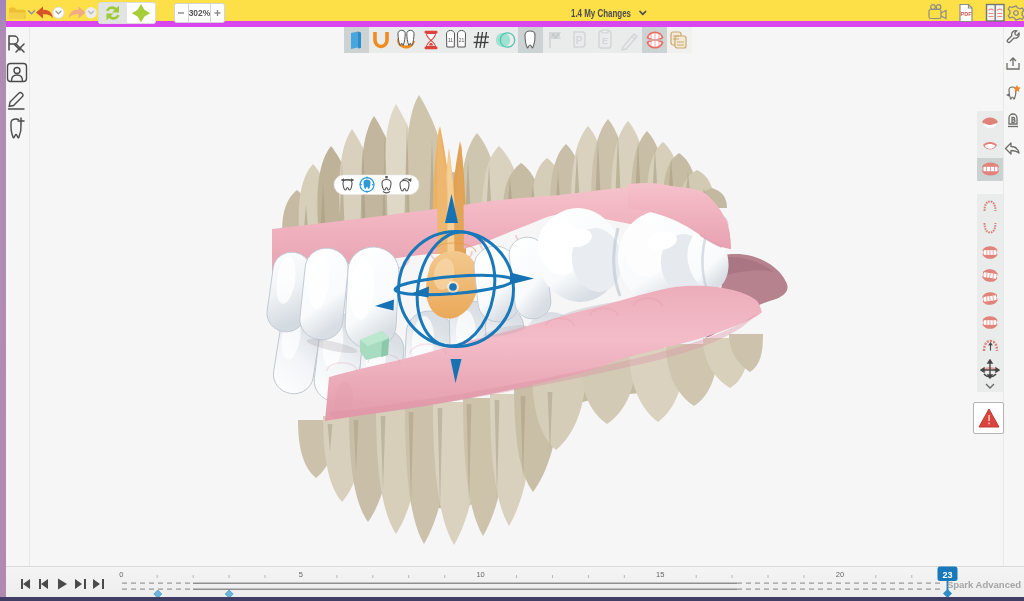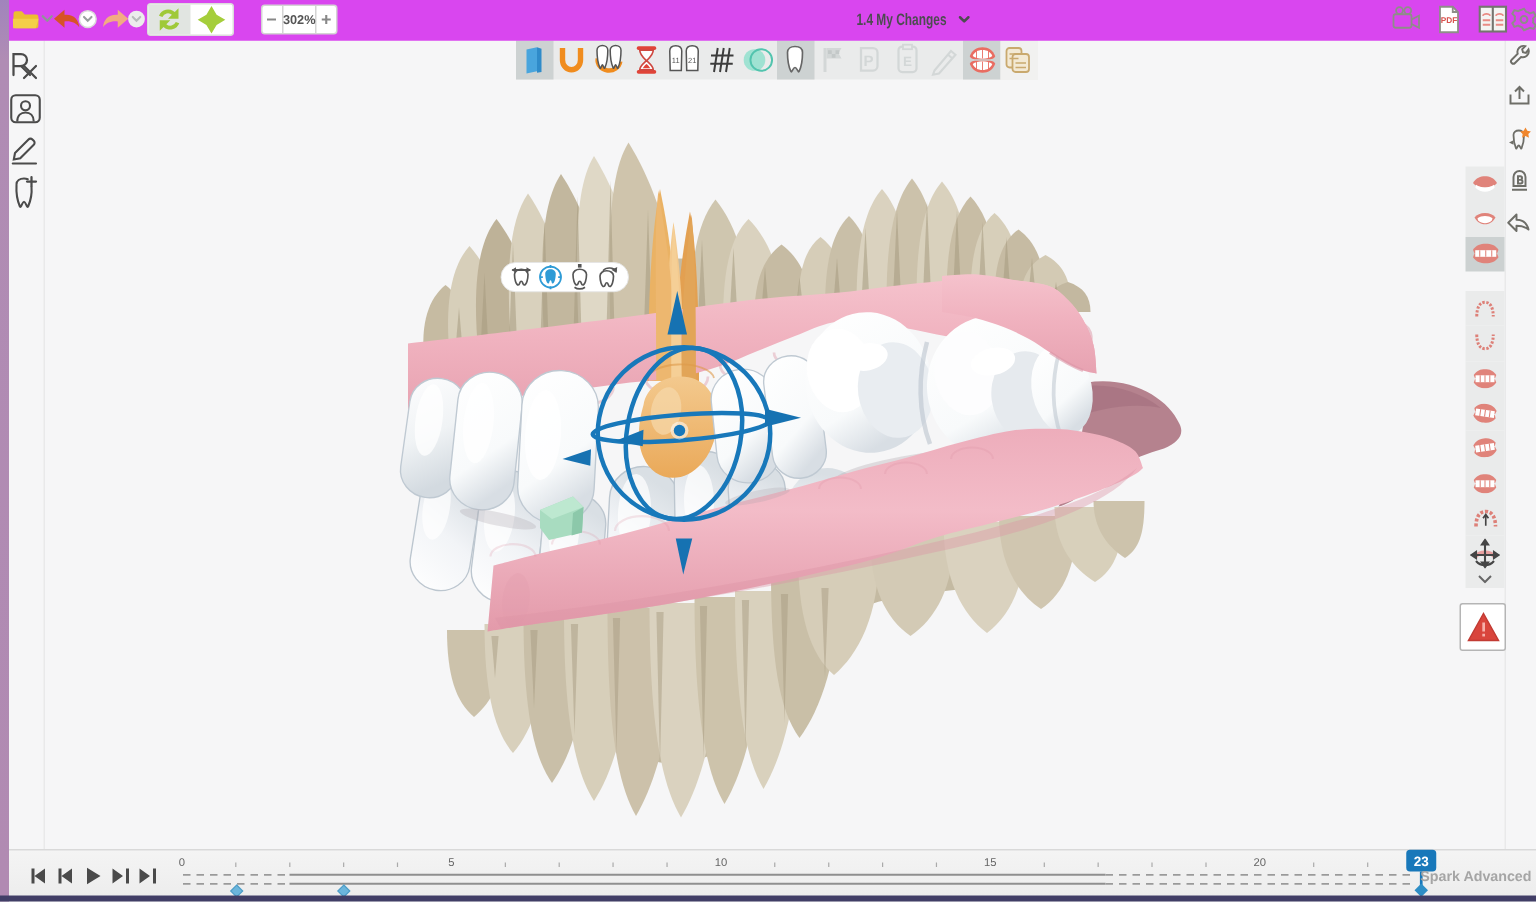--- a/index.html
+++ b/index.html
@@ -1,16 +1,16 @@
 <!DOCTYPE html>
 <html><head><meta charset="utf-8"><style>
 *{margin:0;padding:0;box-sizing:border-box}
 html,body{width:1024px;height:601px;overflow:hidden;font-family:"Liberation Sans",sans-serif;background:#f6f6f7}
 .abs{position:absolute}
-#topbar{left:0;top:0;width:1024px;height:27px;background:#d946ef;border-bottom:3px solid #d946ef;z-index:5}
+#topbar{left:0;top:0;width:1024px;height:27px;background:#fde047;border-bottom:6px solid #d946ef;z-index:5}
 #leftstrip{left:0;top:0;width:6px;height:601px;background:linear-gradient(180deg,#a184bd 0,#b08cb4 40px,#b18ab2 100%);z-index:6}
 #canvasbg{left:6px;top:27px;width:998px;height:539px;background:#f6f6f7;z-index:0}
 .vline{width:1px;background:#e9e9ea;z-index:2}
 #toolbar{left:344px;top:27px;height:26px;background:#eaebeb;z-index:4;display:flex}
 .tb{width:24.85px;height:26px;display:flex;align-items:center;justify-content:center}
 .tb.sel{background:#cdd2d2}
 .tb.last{background:#f1f1f0}
 #bottombar{left:0;top:566px;width:1024px;height:31px;background:linear-gradient(180deg,#f4f4f4,#ededed);border-top:1px solid #d9d9d9;z-index:5}
 #navybar{left:0;top:597px;width:1024px;height:4px;background:#413e66;z-index:7}
 #rpanel{left:977px;top:111px;width:26px;z-index:4}

